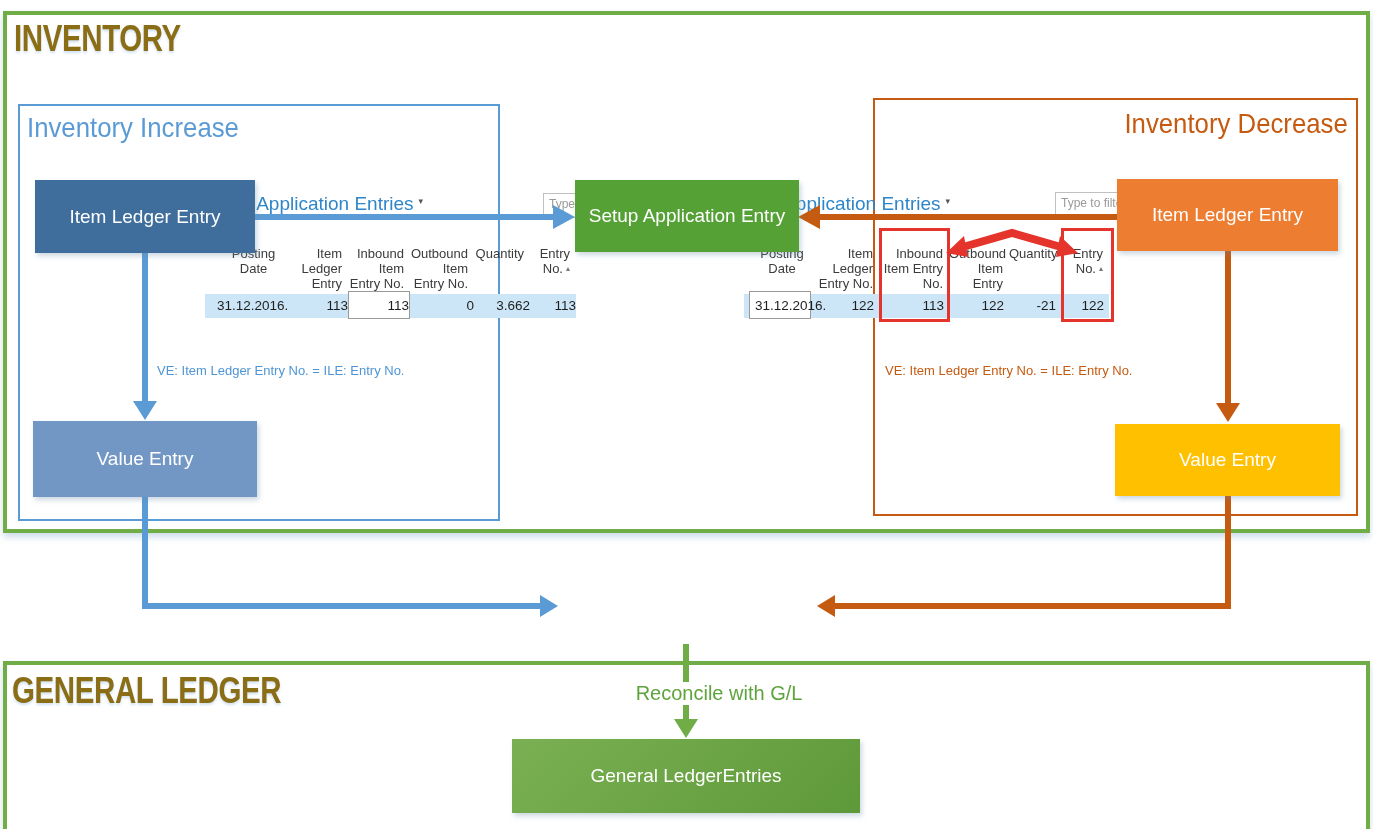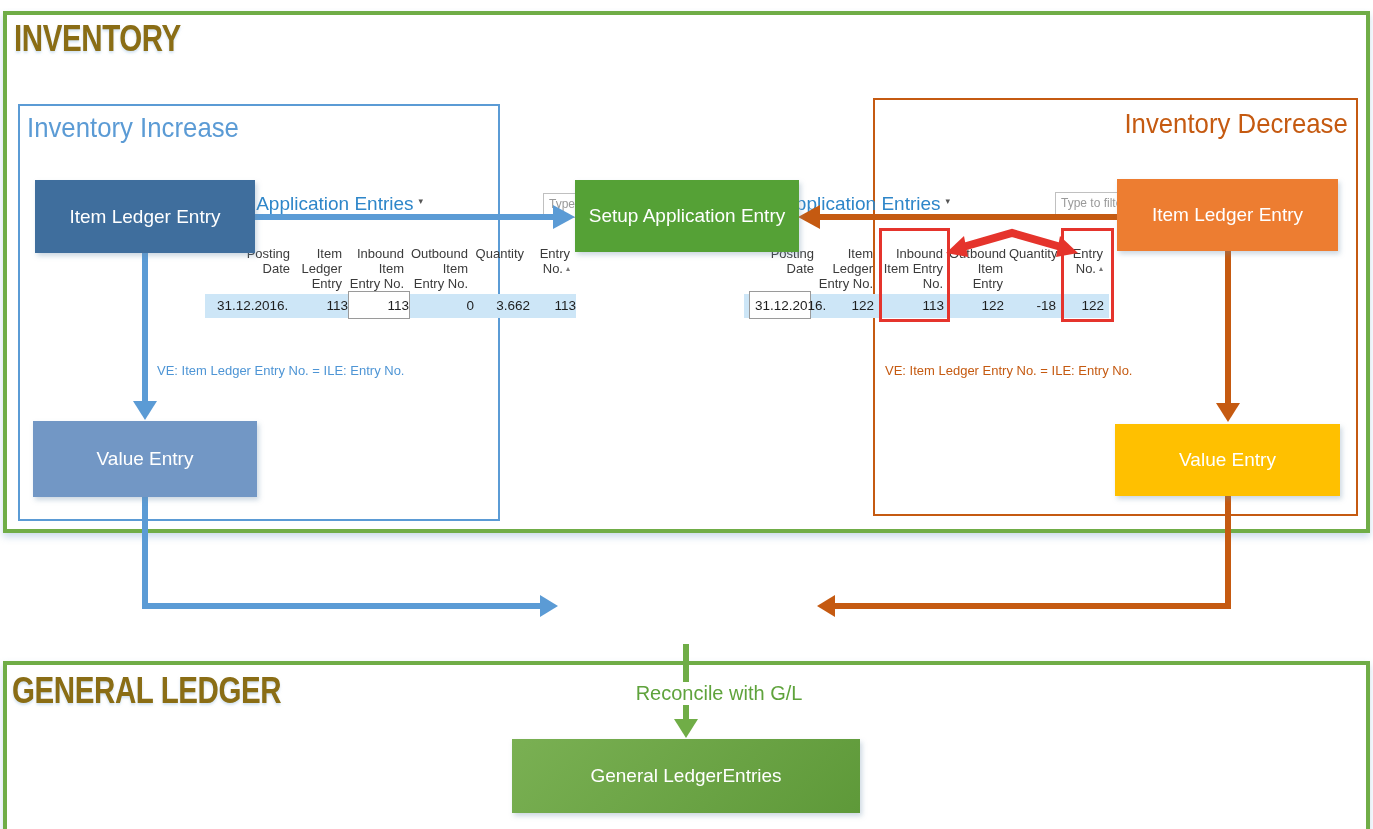--- a/index.html
+++ b/index.html
@@ -23,21 +23,21 @@
   #decrease-title{right:25px;top:100px;color:#C55A11;transform-origin:right top;}
   
   .nav-caption{position:absolute;font-size:19px;color:#2E86C9;white-space:nowrap;z-index:2;}
   .nav-caption .caret{font-size:9px;color:#555;vertical-align:6px;margin-left:5px;}
   .filter-box{position:absolute;height:17px;width:70px;border:1px solid #c0c0c0;background:#fff;
               font-size:12px;color:#9a9a9a;padding:3px 5px;white-space:nowrap;overflow:hidden;z-index:2;}
   .nav-head,.nav-row{position:absolute;display:flex;z-index:2;}
   .nav-head{top:238px;}
   .nav-row{top:286px;height:24px;background:#CDE6F7;align-items:center;}
   .hcell{font-size:13px;line-height:15px;color:#3b3b3b;text-align:right;padding-right:6px;box-sizing:border-box;}
-  .hcell.first{text-align:right;padding-left:12px;padding-right:0;}
+  .hcell.first{text-align:center;padding-left:12px;padding-right:0;}
   .rcell{font-size:13.5px;color:#1e1e1e;text-align:right;box-sizing:border-box;line-height:24px;}
   .rcell.first{text-align:left;padding-left:12px;padding-right:0;}
   .rcell.sel{background:#fff;border:1px solid #9a9a9a;height:28px;line-height:28px;margin-top:-2px;}
   .sort-caret{font-size:8px;color:#777;vertical-align:2px;margin-left:3px;}
   
   .lt.c1{width:85px}.lt.c2{width:58px}.lt.c3{width:62px}.lt.c4{width:64px}.lt.c5{width:56px}.lt.c6{width:46px}
   
   .rt.c1{width:70px}.rt.c2{width:65px}.rt.c3{width:70px}.rt.c4{width:60px}.rt.c5{width:52px}.rt.c6{width:48px}
   
   .red-box{position:absolute;border:3px solid #E5342C;z-index:3;}
@@ -111,21 +111,21 @@
     <div class="hcell rt c3">Inbound Item Entry No.</div>
     <div class="hcell rt c4">Outbound Item Entry No.</div>
     <div class="hcell rt c5">Quantity</div>
     <div class="hcell rt c6"><span>Entry No.</span><span class="sort-caret">▴</span></div>
   </div>
   <div class="nav-row" style="left:744px;width:365px;">
     <div class="rcell rt c1 sel" style="text-align:left;padding-left:5px;margin-left:5px;width:62px;">31.12.2016.</div>
     <div class="rcell rt c2" style="width:63px;">122</div>
     <div class="rcell rt c3">113</div>
     <div class="rcell rt c4">122</div>
-    <div class="rcell rt c5">-18</div>
+    <div class="rcell rt c5">-21</div>
     <div class="rcell rt c6">122</div>
   </div>
 
   <div class="red-box" id="red-box-inbound"></div>
   <div class="red-box" id="red-box-entryno"></div>
 
   <div class="rule-note" id="ve-note-left">VE: Item Ledger Entry No. = ILE: Entry No.</div>
   <div class="rule-note" id="ve-note-right">VE: Item Ledger Entry No. = ILE: Entry No.</div>
 
   <svg id="arrows">

